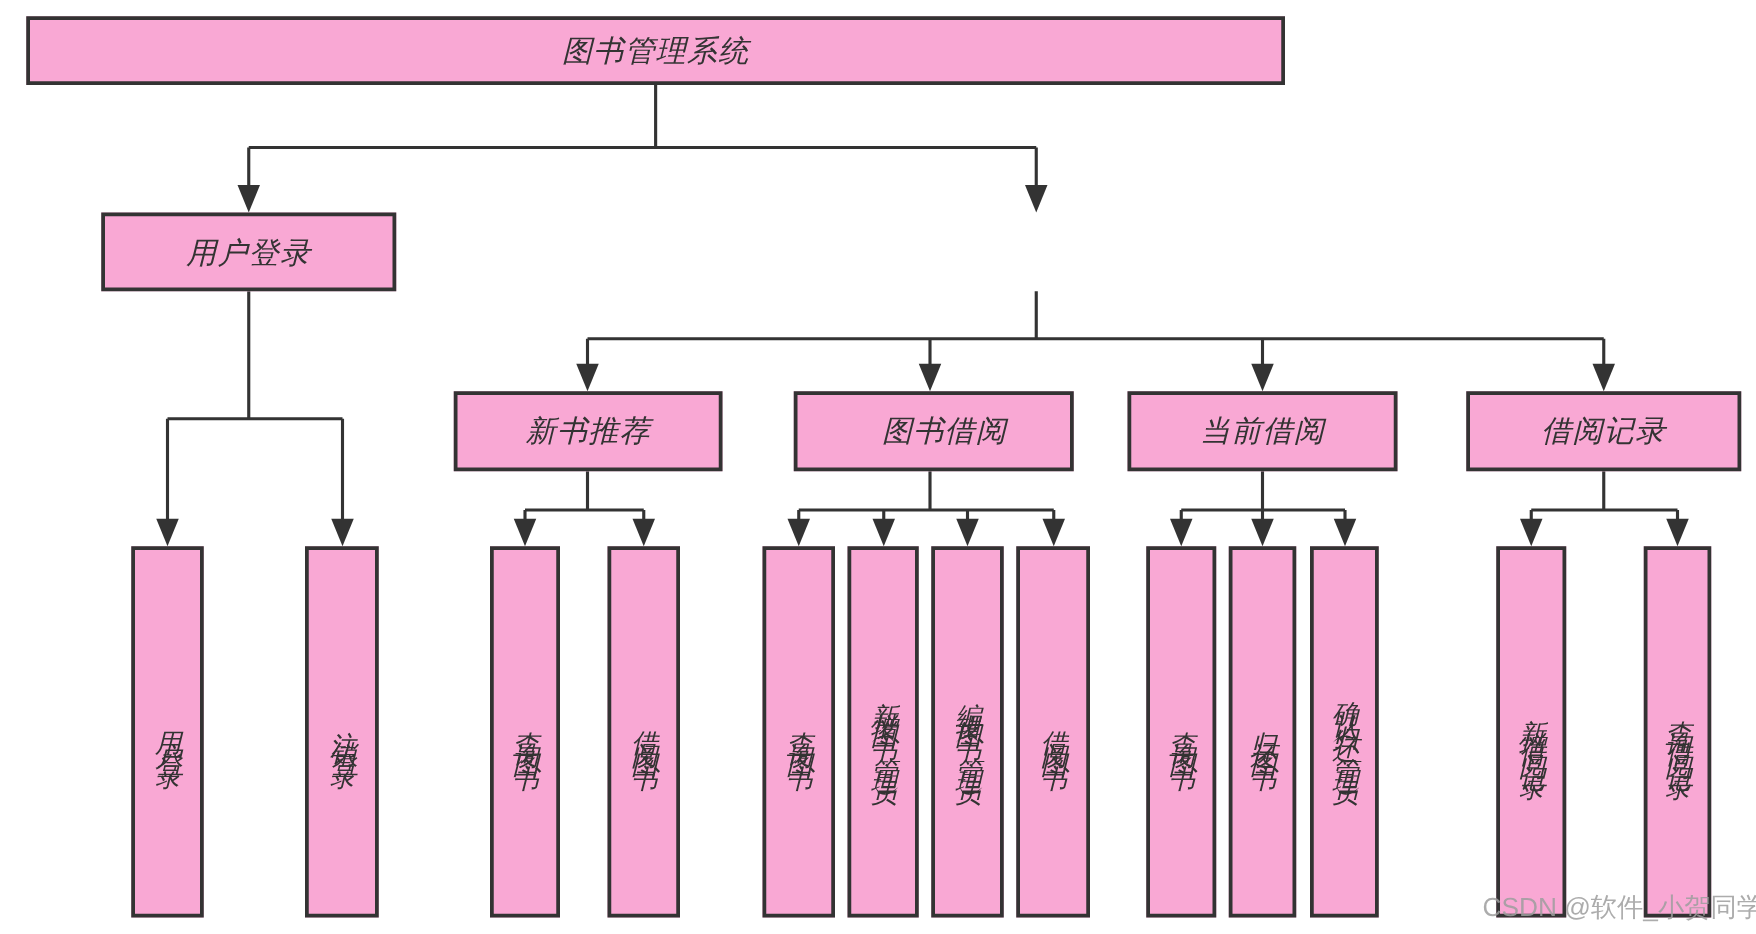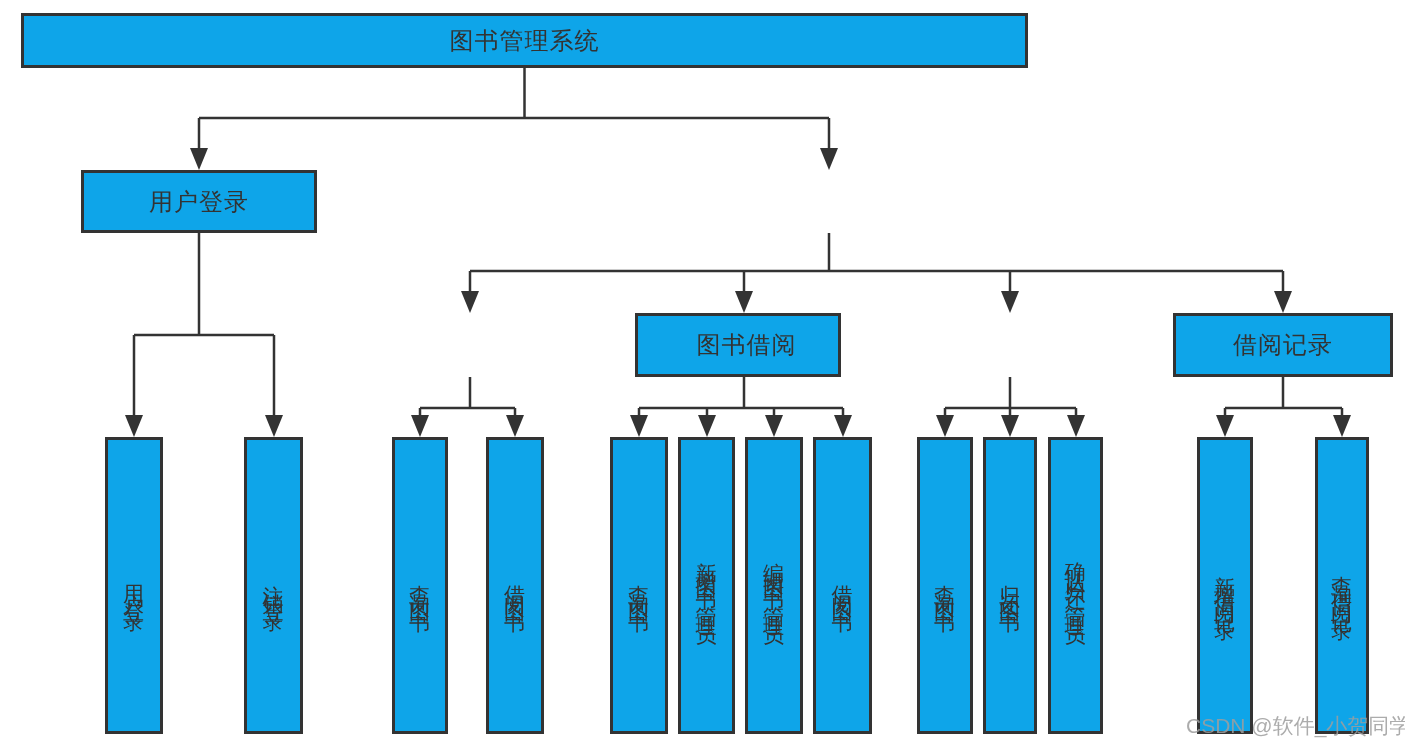--- a/index.html
+++ b/index.html
@@ -15,44 +15,45 @@
   .connector-layer {
     position: absolute;
     left: 0; top: 0;
     width: 1405px; height: 747px;
     pointer-events: none;
   }
   .box {
     position: absolute;
     box-sizing: border-box;
     border: 3px solid #333333;
-    background: #0ea5e9;
+    background: #f9a8d4;
     display: flex;
     align-items: center;
     justify-content: center;
+    font-style: italic;
   }
   .hlabel {
     font-size: 24px;
     letter-spacing: 1px;
     white-space: nowrap;
   }
   .vlabel {
     writing-mode: vertical-lr;
     text-orientation: mixed;
     font-size: 21px;
     letter-spacing: 9px;
     line-height: 1;
     white-space: nowrap;
   }
   
   .n-root   { left: 21px;  top: 13px;  width: 1007px; height: 55px; }
   .n-l2a    { left: 81px;  top: 170px; width: 236px;  height: 63px; }
   .n-l2b    { left: 712px; top: 170px; width: 234px;  height: 63px; }
   .n-l3a    { left: 363px; top: 313px; width: 215px;  height: 64px; }
-  .n-l3b    { left: 635px; top: 313px; width: 206px;  height: 64px; padding-left: 17px; }
+  .n-l3b    { left: 635px; top: 313px; width: 224px;  height: 64px; padding-left: 17px; }
   .n-l3c    { left: 902px; top: 313px; width: 216px;  height: 64px; }
   .n-l3d    { left: 1173px;top: 313px; width: 220px;  height: 64px; }
   .vbox     { top: 437px; height: 297px; }
   .n-v1  { left: 105px;  width: 58px; }
   .n-v2  { left: 244px;  width: 59px; }
   .n-v3  { left: 392px;  width: 56px; }
   .n-v4  { left: 486px;  width: 58px; }
   .n-v5  { left: 610px;  width: 58px; }
   .n-v6  { left: 678px;  width: 57px; }
   .n-v7  { left: 745px;  width: 58px; }
@@ -129,23 +130,29 @@
   </svg>
 
   <div class="box n-root">
     <span class="hlabel">图书管理系统</span>
   </div>
 
   <div class="box n-l2a">
     <span class="hlabel">用户登录</span>
   </div>
 
+  <div class="box n-l3a">
+    <span class="hlabel">新书推荐</span>
+  </div>
   <div class="box n-l3b">
     <span class="hlabel">图书借阅</span>
   </div>
+  <div class="box n-l3c">
+    <span class="hlabel">当前借阅</span>
+  </div>
   <div class="box n-l3d">
     <span class="hlabel">借阅记录</span>
   </div>
 
   <div class="box vbox n-v1">
     <span class="vlabel">用户登录</span>
   </div>
   <div class="box vbox n-v2">
     <span class="vlabel">注销登录</span>
   </div>

